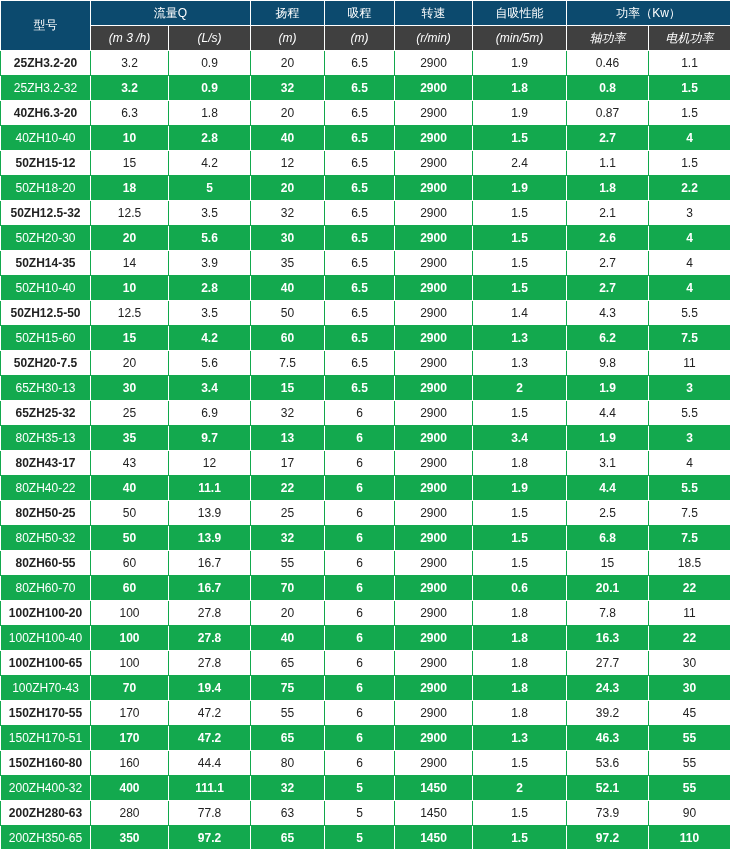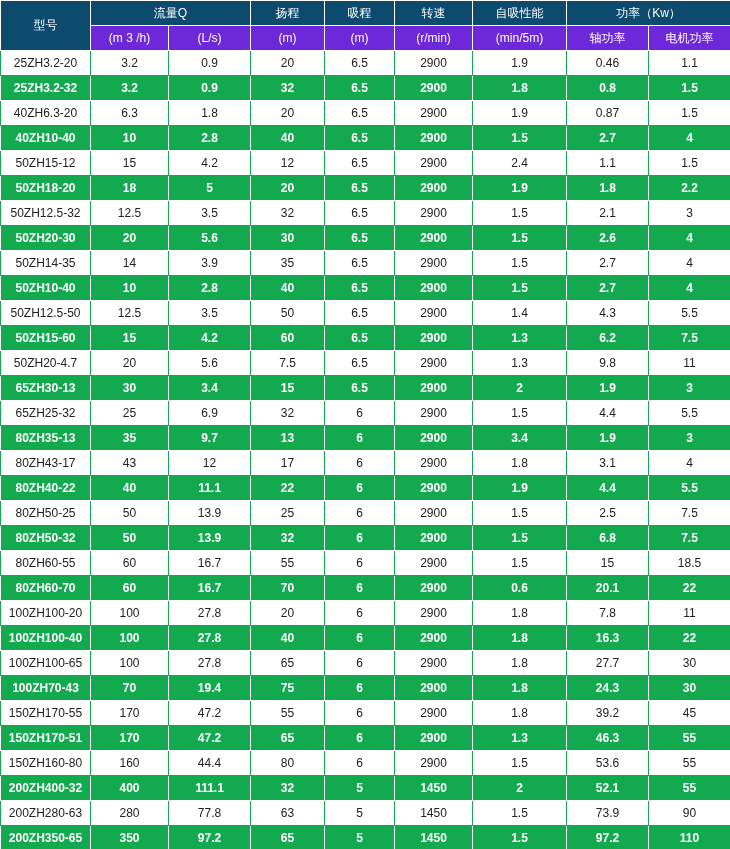--- a/index.html
+++ b/index.html
@@ -29,38 +29,39 @@
     font-weight: normal;
   }
   
   .hdr {
     background: #0c4a6e;
     color: #ffffff;
     font-weight: bold;
     font-size: 13px;
   }
   .hdr-sub {
-    background: #6d28d9;
+    background: #404040;
     color: #ffffff;
     font-size: 12px;
+    font-style: italic;
   }
   
   tr.row-white td {
     background: #ffffff;
     color: #222222;
     border: 1px solid #13a94e;
   }
   tr.row-green td {
     background: #13a94e;
     color: #ffffff;
     border: 1px solid #ffffff;
     font-weight: bold;
   }
-  tr.row-white td.c0 { font-weight: normal; }
-  tr.row-green td.c0 { font-weight: bold; }
+  tr.row-white td.c0 { font-weight: bold; }
+  tr.row-green td.c0 { font-weight: normal; }
   
   col.w0 { width: 90px; }
   col.w1 { width: 78px; }
   col.w2 { width: 82px; }
   col.w3 { width: 74px; }
   col.w4 { width: 70px; }
   col.w5 { width: 78px; }
   col.w6 { width: 94px; }
   col.w7 { width: 82px; }
   col.w8 { width: 82px; }
@@ -228,21 +229,21 @@
         <td class="c1">15</td>
         <td class="c2">4.2</td>
         <td class="c3">60</td>
         <td class="c4">6.5</td>
         <td class="c5">2900</td>
         <td class="c6">1.3</td>
         <td class="c7">6.2</td>
         <td class="c8">7.5</td>
       </tr>
       <tr class="row-white">
-        <td class="c0">50ZH20-4.7</td>
+        <td class="c0">50ZH20-7.5</td>
         <td class="c1">20</td>
         <td class="c2">5.6</td>
         <td class="c3">7.5</td>
         <td class="c4">6.5</td>
         <td class="c5">2900</td>
         <td class="c6">1.3</td>
         <td class="c7">9.8</td>
         <td class="c8">11</td>
       </tr>
       <tr class="row-green">

